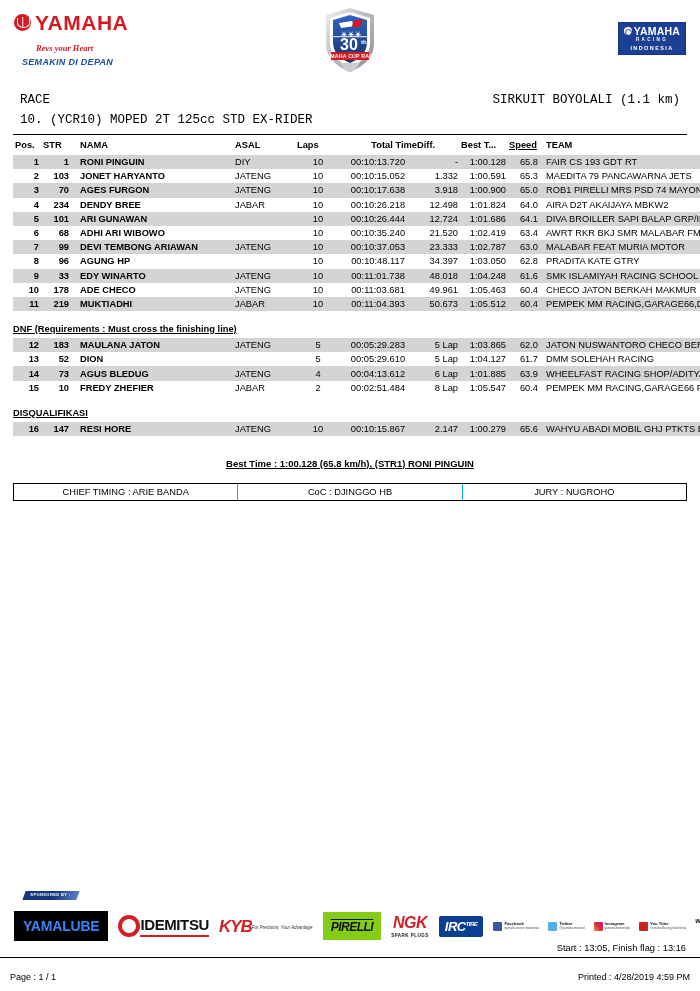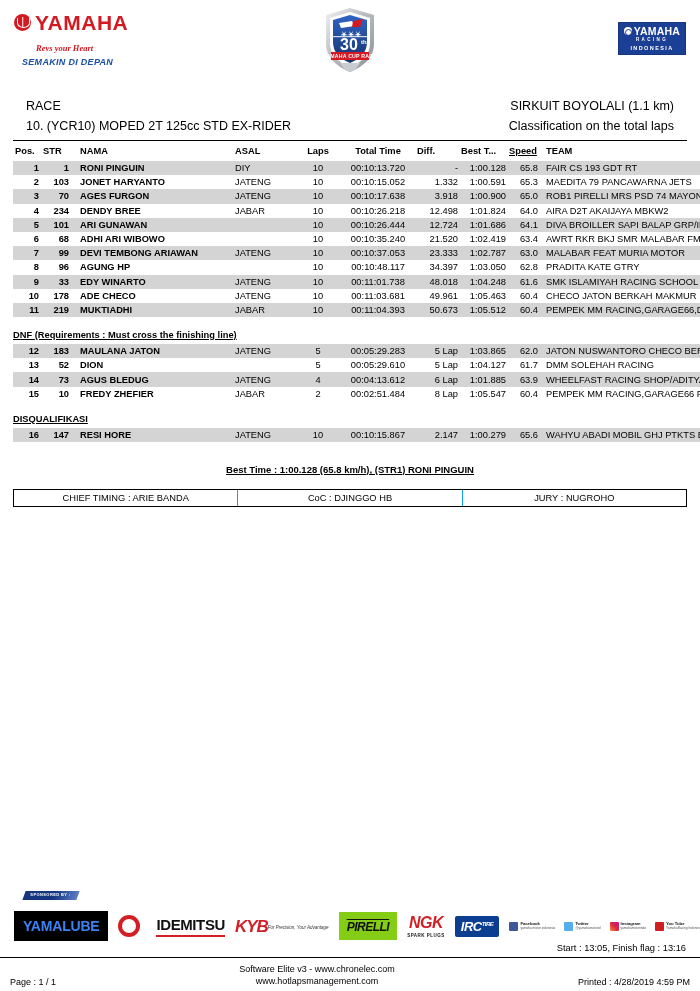--- a/index.html
+++ b/index.html
@@ -98,22 +98,23 @@
     width: 5px; height: 5px; border-radius: 50%;
     border: 1px solid #1b3f94;
   }
   .yri-word { color: #fff; font-size: 10.5px; font-weight: bold; letter-spacing: 0.2px; line-height: 1; }
   .yri-racing { color: #fff; font-size: 4.5px; font-weight: bold; letter-spacing: 2.4px; margin-top: 1px; }
   .yri-ina { color: #fff; font-size: 5.5px; font-weight: bold; letter-spacing: 1.4px; margin-top: 3px; }
 
   
   .title-block {
     position: relative;
-    padding: 0 26px;
-    margin-top: 14px;
+    padding: 0 20px;
+    margin-top: 8px;
+    font-family: Liberation Mono, monospace;
   }
   .title-row {
     display: flex; justify-content: space-between; align-items: baseline;
     font-size: 12.5px;
     line-height: 20px;
   }
   .title-row .tl { text-align: left; }
   .title-row .tr { text-align: right; }
 
   .rule-thick {
@@ -149,22 +150,22 @@
   .c-laps  { width: 42px; text-align: center; }
   .c-time  { width: 78px; text-align: center; }
   .c-diff  { width: 44px; text-align: right; padding-right: 3px !important; }
   .c-best  { width: 48px; text-align: right; padding-right: 3px !important; }
   .c-speed { width: 34px; text-align: right; padding-right: 5px !important; }
   .c-team  { width: 184px; text-align: left; padding-left: 3px !important; }
 
   thead th.c-pos   { text-align: left; padding-left: 2px !important; }
   thead th.c-str   { text-align: left; padding-left: 0 !important; }
   thead th.c-nama  { text-align: left; }
-  thead th.c-laps  { text-align: center; }
-  thead th.c-time  { text-align: center; }
+  thead th.c-laps  { text-align: left; }
+  thead th.c-time  { text-align: right; }
   thead th.c-diff  { text-align: left; padding-right: 0 !important;}
   thead th.c-best  { text-align: left; padding-right: 0 !important;}
   thead th.c-speed { text-align: left; padding-right: 0 !important; text-decoration: underline;}
 
   tr.shaded td { background: #d4d4d4; }
 
   .section-head td {
     font-size: 9.3px;
     font-weight: bold;
     padding-top: 13px;
@@ -227,21 +228,21 @@
     height: 34px;
   }
   .sp { flex: none; margin-right: 10px; display: flex; align-items: center; }
 
   .sp-yamalube {
     background: #000; color: #3b82f6;
     font-size: 14px; font-weight: bold; letter-spacing: -0.2px;
     padding: 5px 7px;
     border: 2px solid #000;
   }
-  .sp-idemitsu { display: flex; align-items: center; gap: 16px; }
+  .sp-idemitsu { display: flex; align-items: center; gap: 0; }
   .sp-idemitsu-mark {
     width: 22px; height: 22px; border-radius: 50%;
     background: #d21f26; position: relative; flex: none;
   }
   .sp-idemitsu-mark::after {
     content: ""; position: absolute; left: 4px; top: 4px;
     width: 14px; height: 14px; border-radius: 50%;
     background: #fff;
   }
   .sp-idemitsu-txt { font-size: 15px; font-weight: bold; color: #111; letter-spacing: -0.4px; }
@@ -300,21 +301,21 @@
     position: absolute;
     left: 0; right: 0; bottom: 33px;
     border-bottom: 1.6px solid #000;
   }
   .footer {
     position: absolute;
     left: 0; right: 0; bottom: 4px;
     height: 28px;
     padding: 0 10px;
     display: flex;
-    align-items: flex-end;
+    align-items: center;
     justify-content: space-between;
     font-size: 9px;
   }
   .footer .f-left  { padding-top: 8px; }
   .footer .f-mid   { text-align: center; line-height: 12px; padding-top: 2px; }
   .footer .f-right { padding-top: 8px; }
 </style>
 </head>
 <body>
 
@@ -373,21 +374,20 @@
   </div>
 </div>
 
 <div class="title-block">
   <div class="title-row">
     <span class="tl">RACE</span>
     <span class="tr">SIRKUIT BOYOLALI (1.1 km)</span>
   </div>
   <div class="title-row">
     <span class="tl">10. (YCR10) MOPED 2T 125cc STD EX-RIDER</span>
-    <span class="tr">Classification on the total laps</span>
   </div>
 </div>
 <div class="rule-thick"></div>
 
 <table class="results">
   <thead>
     <tr>
       <th class="c-pos">Pos.</th>
       <th class="c-str">STR</th>
       <th class="c-nama">NAMA</th>
@@ -683,18 +683,14 @@
       <span class="sp-web-label">OFFICIAL WEBSITE</span>
     </div>
   </div>
 </div>
 
 <div class="start-finish">Start : 13:05, Finish flag : 13:16</div>
 <div class="footer-rule"></div>
 
 <div class="footer">
   <div class="f-left">Page : 1 / 1</div>
-  <div class="f-mid">
-    <div>Software Elite v3 - www.chronelec.com</div>
-    <div>www.hotlapsmanagement.com</div>
-  </div>
   <div class="f-right">Printed : 4/28/2019 4:59 PM</div>
 </div>
 
 </body></html>

